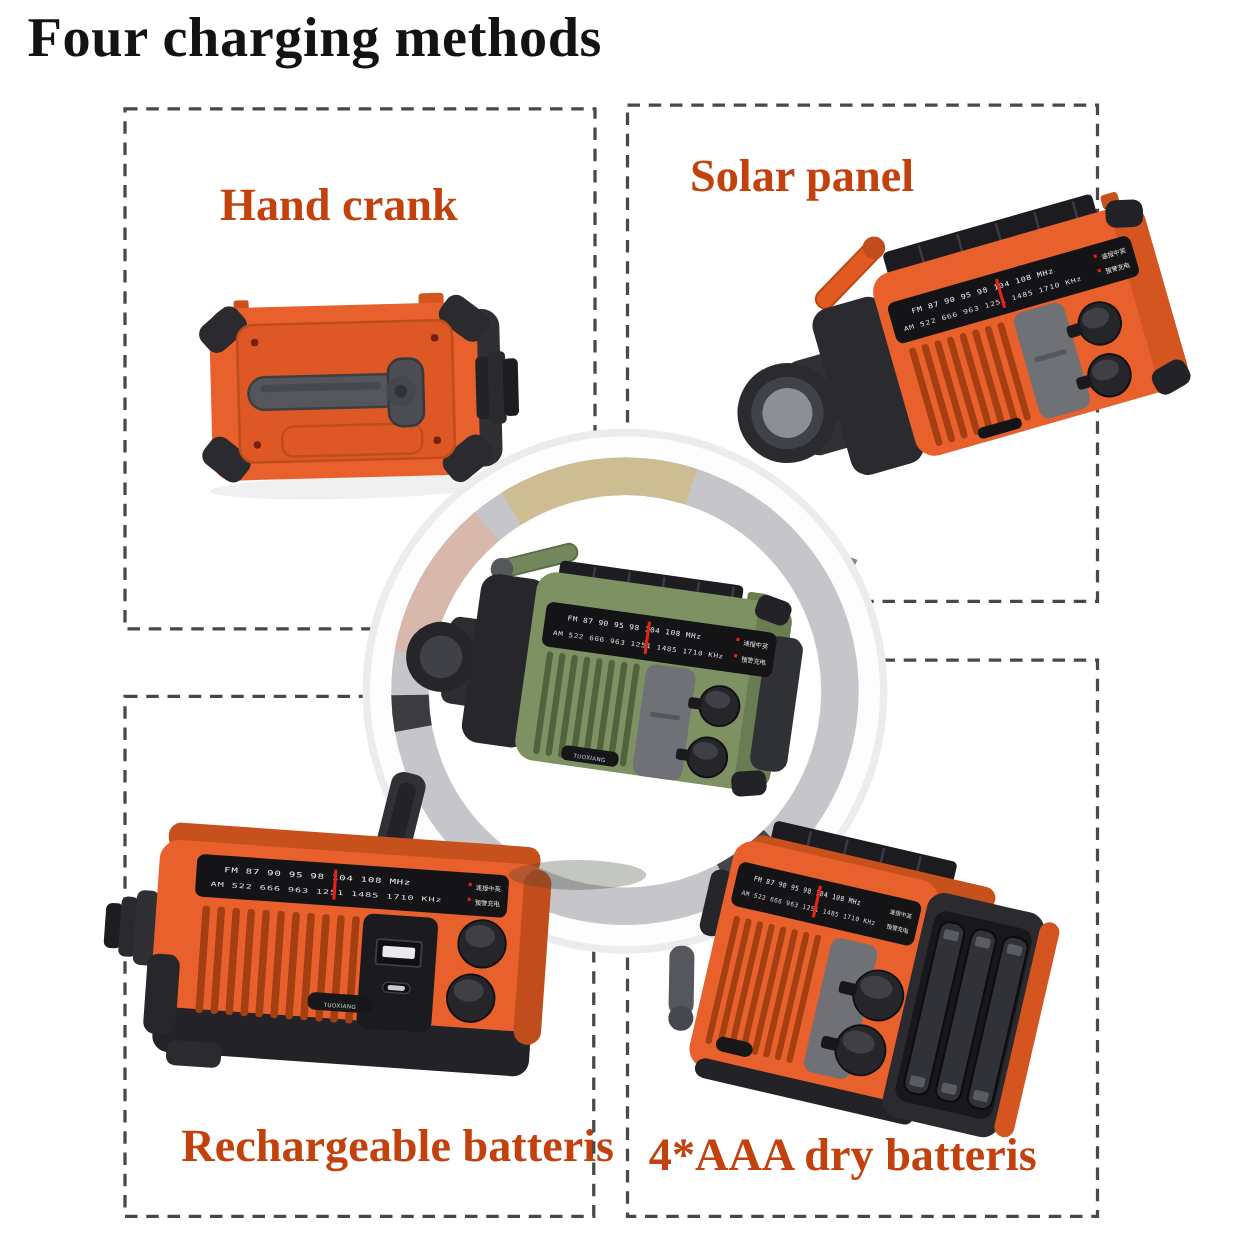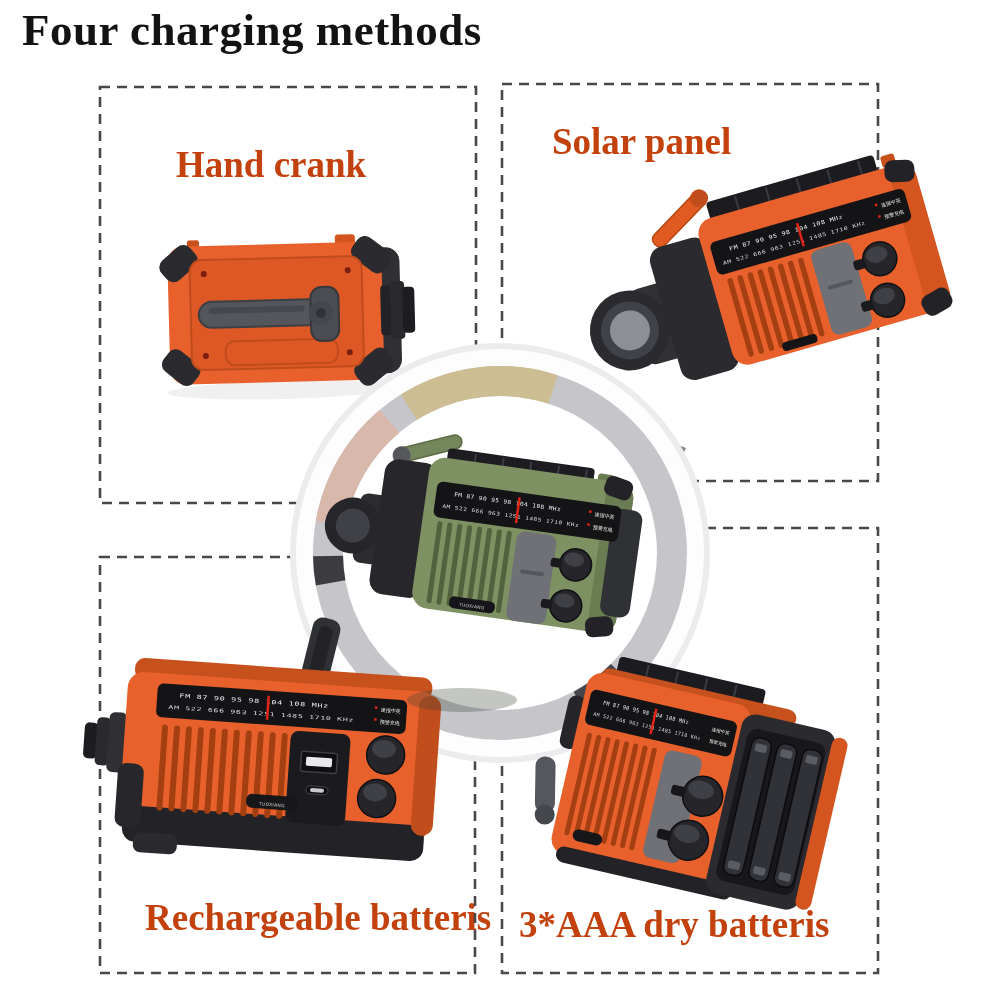--- a/index.html
+++ b/index.html
@@ -38,21 +38,21 @@
 <div class="panel" id="panel-tl">
   <div class="panel-label">Hand crank</div>
 </div>
 <div class="panel" id="panel-tr">
   <div class="panel-label">Solar panel</div>
 </div>
 <div class="panel" id="panel-bl">
   <div class="panel-label">Rechargeable batteris</div>
 </div>
 <div class="panel" id="panel-br">
-  <div class="panel-label">3*AAA dry batteris</div>
+  <div class="panel-label">4*AAA dry batteris</div>
 </div>
 
 <svg class="art" width="1000" height="1000" viewBox="0 0 1000 1000">
 
   <g stroke-width="2.6" fill="none" stroke="#48484a" stroke-dasharray="10 7">
     <rect x="100" y="87" width="376" height="416"></rect>
     <rect x="502" y="84" width="376" height="397"></rect>
     <rect x="100" y="557" width="375" height="416"></rect>
     <rect x="502" y="528" width="376" height="445"></rect>
   </g>

